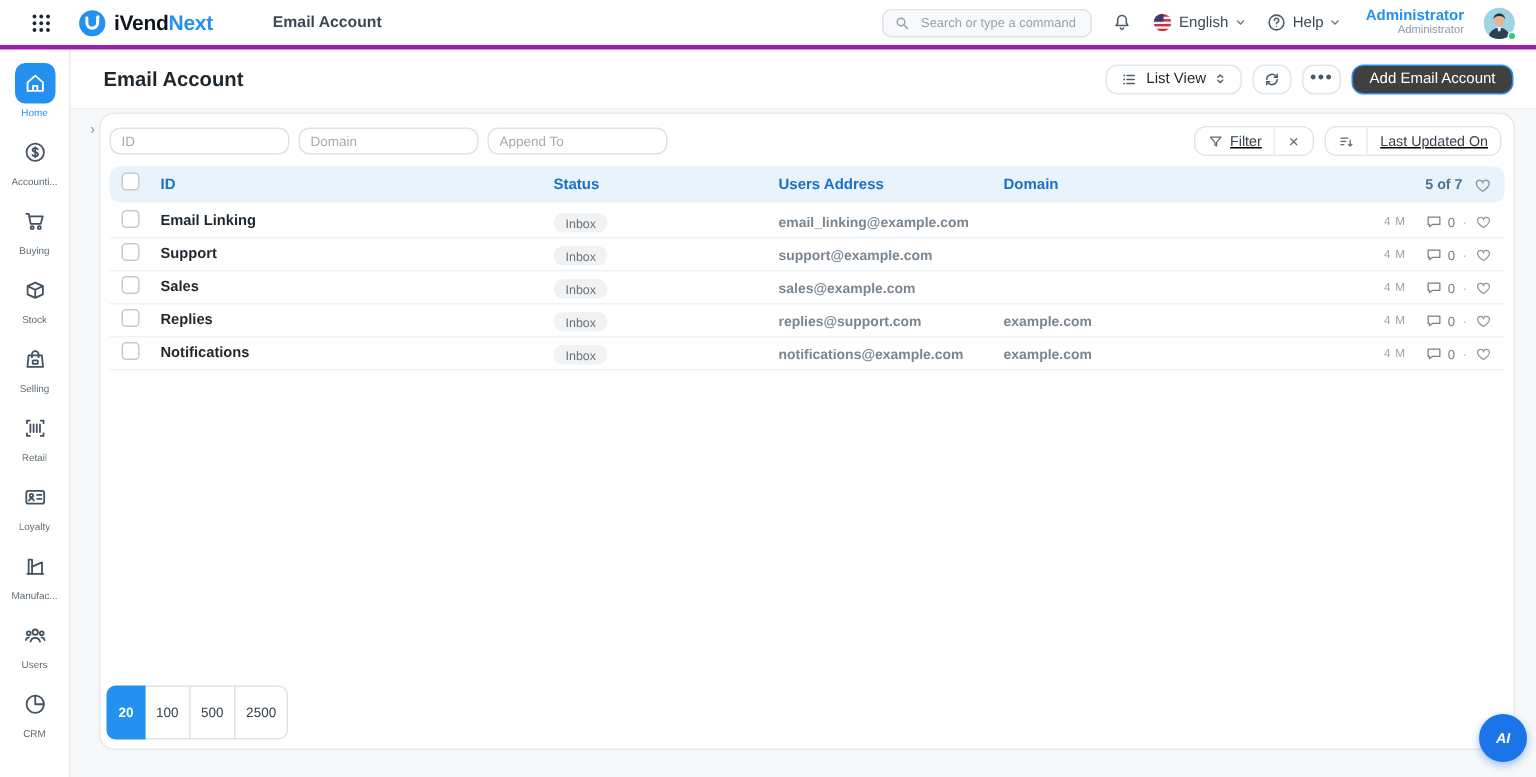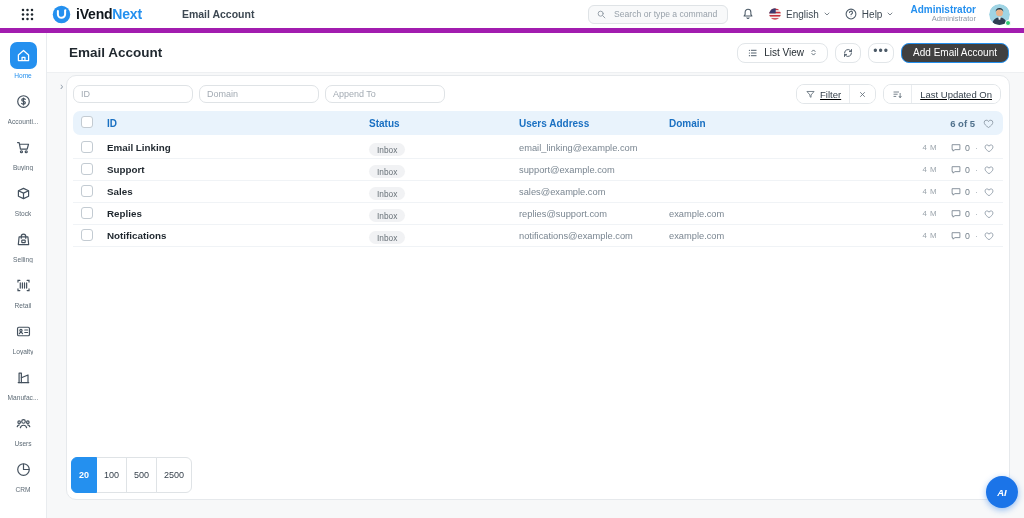--- a/index.html
+++ b/index.html
@@ -1,20 +1,20 @@
 <!DOCTYPE html>
 <html><head>
 <meta charset="utf-8">
 <style>
   html,body{margin:0;padding:0;background:#eef0f2;font-family:"Liberation Sans","DejaVu Sans",sans-serif;}
   *{box-sizing:border-box;}
   .wrap{position:relative;width:1024px;height:518px;background:#f7f8f9;overflow:hidden;}
 
   
-  .navbar{position:absolute;top:0;left:0;width:1024px;height:33px;background:#fff;border-bottom:5px solid #a21caf;display:flex;align-items:center;padding:0 14px 0 16px;z-index:30;}
+  .navbar{position:absolute;top:0;left:0;width:1024px;height:33px;background:#fff;border-bottom:3px solid #a21caf;display:flex;align-items:center;padding:0 14px 0 16px;z-index:30;}
   .grid-btn{display:flex;align-items:center;justify-content:center;width:22px;height:22px;cursor:pointer;color:#1f272e;}
   .logo{display:flex;align-items:center;gap:5px;margin-left:14px;cursor:pointer;}
   .logo-text{font-size:14px;font-weight:700;color:#10161c;letter-spacing:-.2px;}
   .logo-text .nx{color:#2490ef;}
   .breadcrumb{margin-left:40px;font-size:10.5px;font-weight:600;color:#3d4852;cursor:pointer;}
   .nav-right{margin-left:auto;display:flex;align-items:center;gap:13px;}
   .search-box{display:flex;align-items:center;gap:5px;width:140px;height:19px;background:#f8f9fa;border:1px solid #dfe3e6;border-radius:6px;padding:0 7px;color:#98a1aa;}
   .search-box input{border:none;background:transparent;outline:none;width:100%;font-size:8.6px;color:#5e6b76;font-family:inherit;}
   .search-box input::placeholder{color:#98a1aa;}
   .nav-ic{color:#4c5a67;display:flex;align-items:center;cursor:pointer;}
@@ -60,21 +60,21 @@
   
   .lgrid{display:grid;grid-template-columns:26px 262px 150px 150px 150px 1fr;align-items:center;}
   .list-header{margin:0 6px;height:24px;background:#e9f3fc;border-radius:7px;padding:0 8px;}
   .col-h{font-size:10px;font-weight:700;color:#1a70c2;}
   .count-cell{display:flex;align-items:center;justify-content:flex-end;gap:7px;font-size:9.5px;color:#50718c;font-weight:600;}
   .rows{margin:2px 6px 0;}
   .trow{height:22px;border-bottom:1px solid #f0f3f6;padding:0 8px;cursor:pointer;}
   .checkbox{width:12px;height:12px;border:1.6px solid #c3cbd2;border-radius:3px;display:inline-block;background:#fff;cursor:pointer;}
   .id-cell{font-size:9.8px;font-weight:700;color:#1f272e;}
   .badge{display:inline-block;font-size:8.3px;color:#687178;background:#f1f2f4;border-radius:9px;padding:2.5px 8px;line-height:1;}
-  .txt-cell{font-size:9.3px;color:#7a8691;}
+  .txt-cell{font-size:9.3px;color:#7a8691;font-weight:bold;}
   .meta-cell{display:flex;align-items:center;justify-content:flex-end;gap:5px;color:#8d99a6;}
   .modified{font-size:7.8px;letter-spacing:.5px;color:#9aa3ab;margin-right:8px;}
   .comment-wrap{display:flex;align-items:center;gap:3px;font-size:8.8px;color:#74808b;}
   .dot-sep{font-size:9px;color:#b0b8bf;}
   .heart{color:#8d99a6;}
 
   
   .pg-group{position:absolute;left:4px;bottom:6px;display:inline-flex;}
   .pg-btn{height:36px;min-width:24px;padding:0 7px;background:#fff;border:1px solid #dfe3e6;font-size:9px;color:#36414c;cursor:pointer;margin-left:-1px;font-family:inherit;}
   .pg-btn:first-child{border-radius:6px 0 0 6px;margin-left:0;}
@@ -357,21 +357,21 @@
         </div>
       </div>
 
       <div class="list-header lgrid">
         <span><span class="checkbox"></span></span>
         <span class="col-h">ID</span>
         <span class="col-h">Status</span>
         <span class="col-h">Users Address</span>
         <span class="col-h">Domain</span>
         <span class="count-cell">
-          <span>6 of 5</span>
+          <span>5 of 7</span>
           <svg class="i heart" width="13" height="13" viewBox="0 0 20 20" fill="none" stroke="currentColor" stroke-width="1.4">
               <path d="M10 16.2C5.8 13.4 3.4 11 3.4 8.2a3.4 3.4 0 0 1 6.6-1.1 3.4 3.4 0 0 1 6.6 1.1c0 2.8-2.4 5.2-6.6 8z"></path>
             </svg>
         </span>
       </div>
 
       <div class="rows">
   <div class="trow lgrid">
     <span><span class="checkbox"></span></span>
     <span class="id-cell">Email Linking</span>

